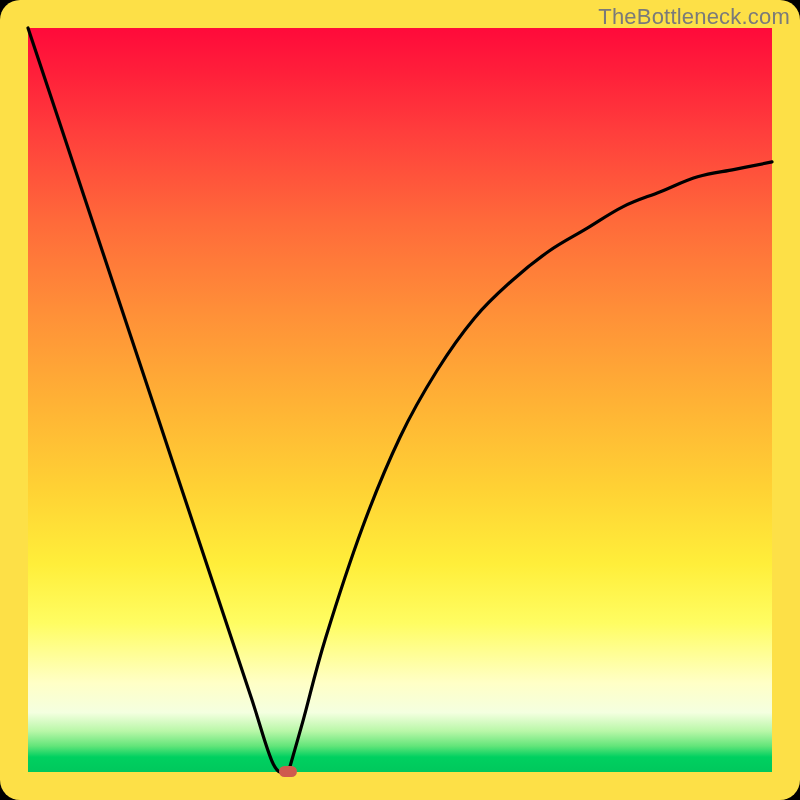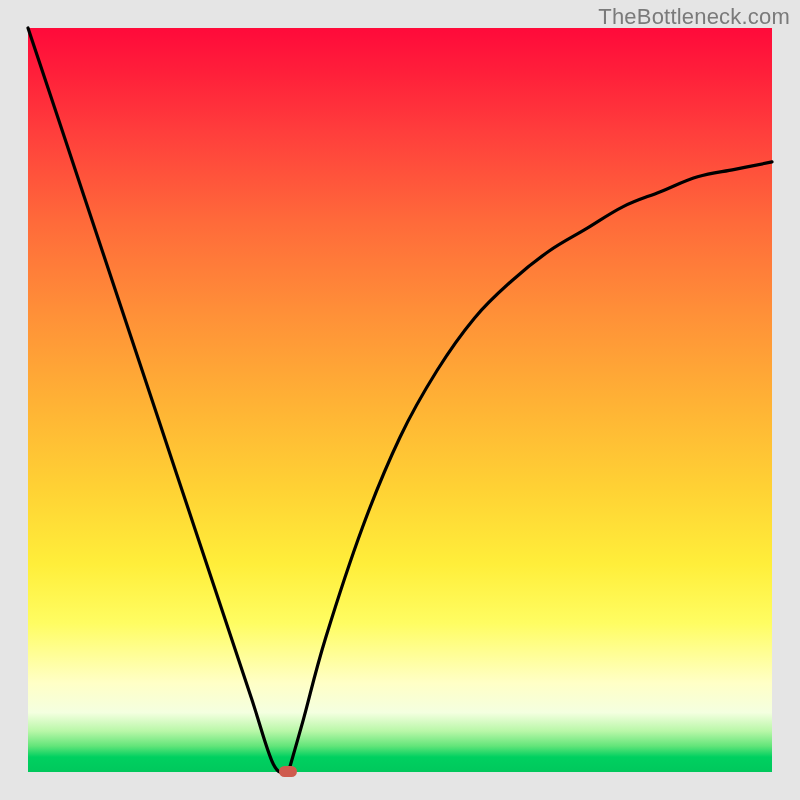--- a/index.html
+++ b/index.html
@@ -10,21 +10,22 @@
     background: #000;
     overflow: hidden;
     font-family: Arial, Helvetica, sans-serif;
   }
   .frame {
     position: absolute;
     left: 0;
     top: 0;
     width: 800px;
     height: 800px;
-    background: #e5e5e5;
+    background: #fde047;
+    border-radius: 20px;
   }
   .plot {
     position: absolute;
     left: 28px;
     top: 28px;
     width: 744px;
     height: 744px;
     
     background: linear-gradient(to bottom,
       #ff0a3a 0%,

